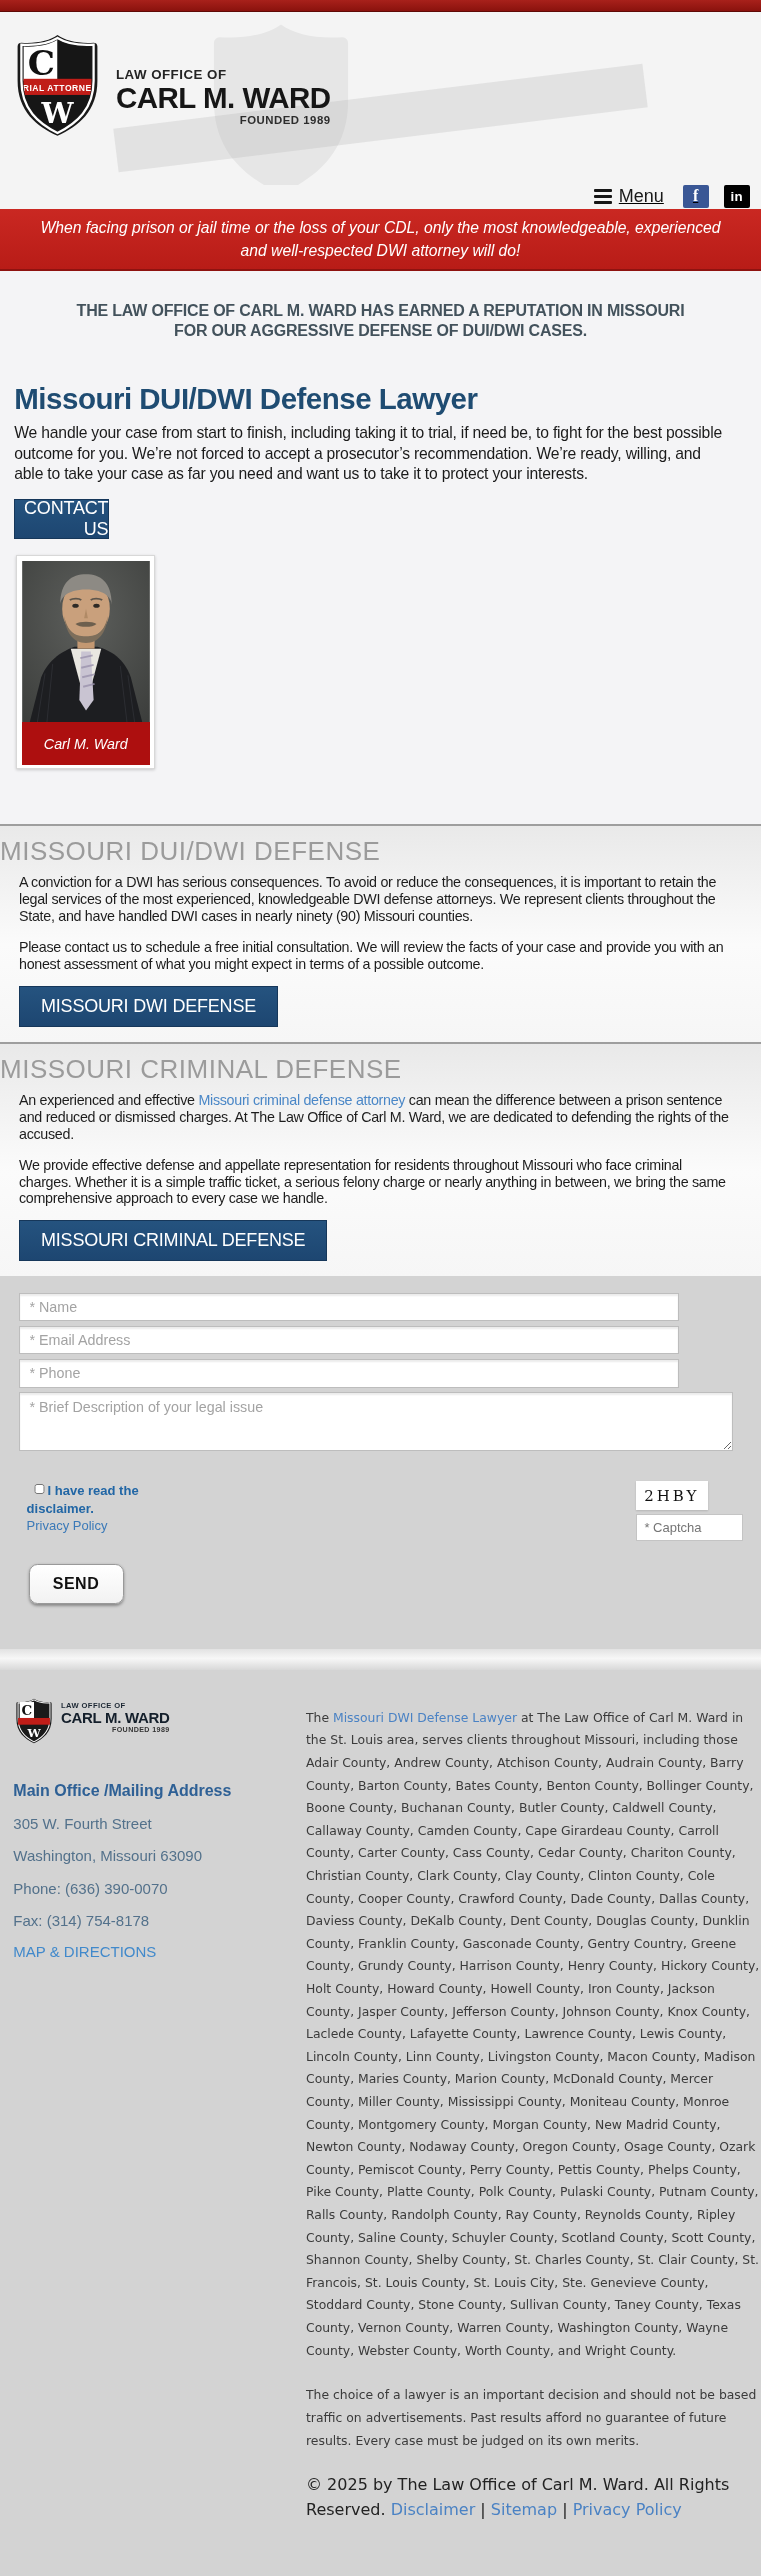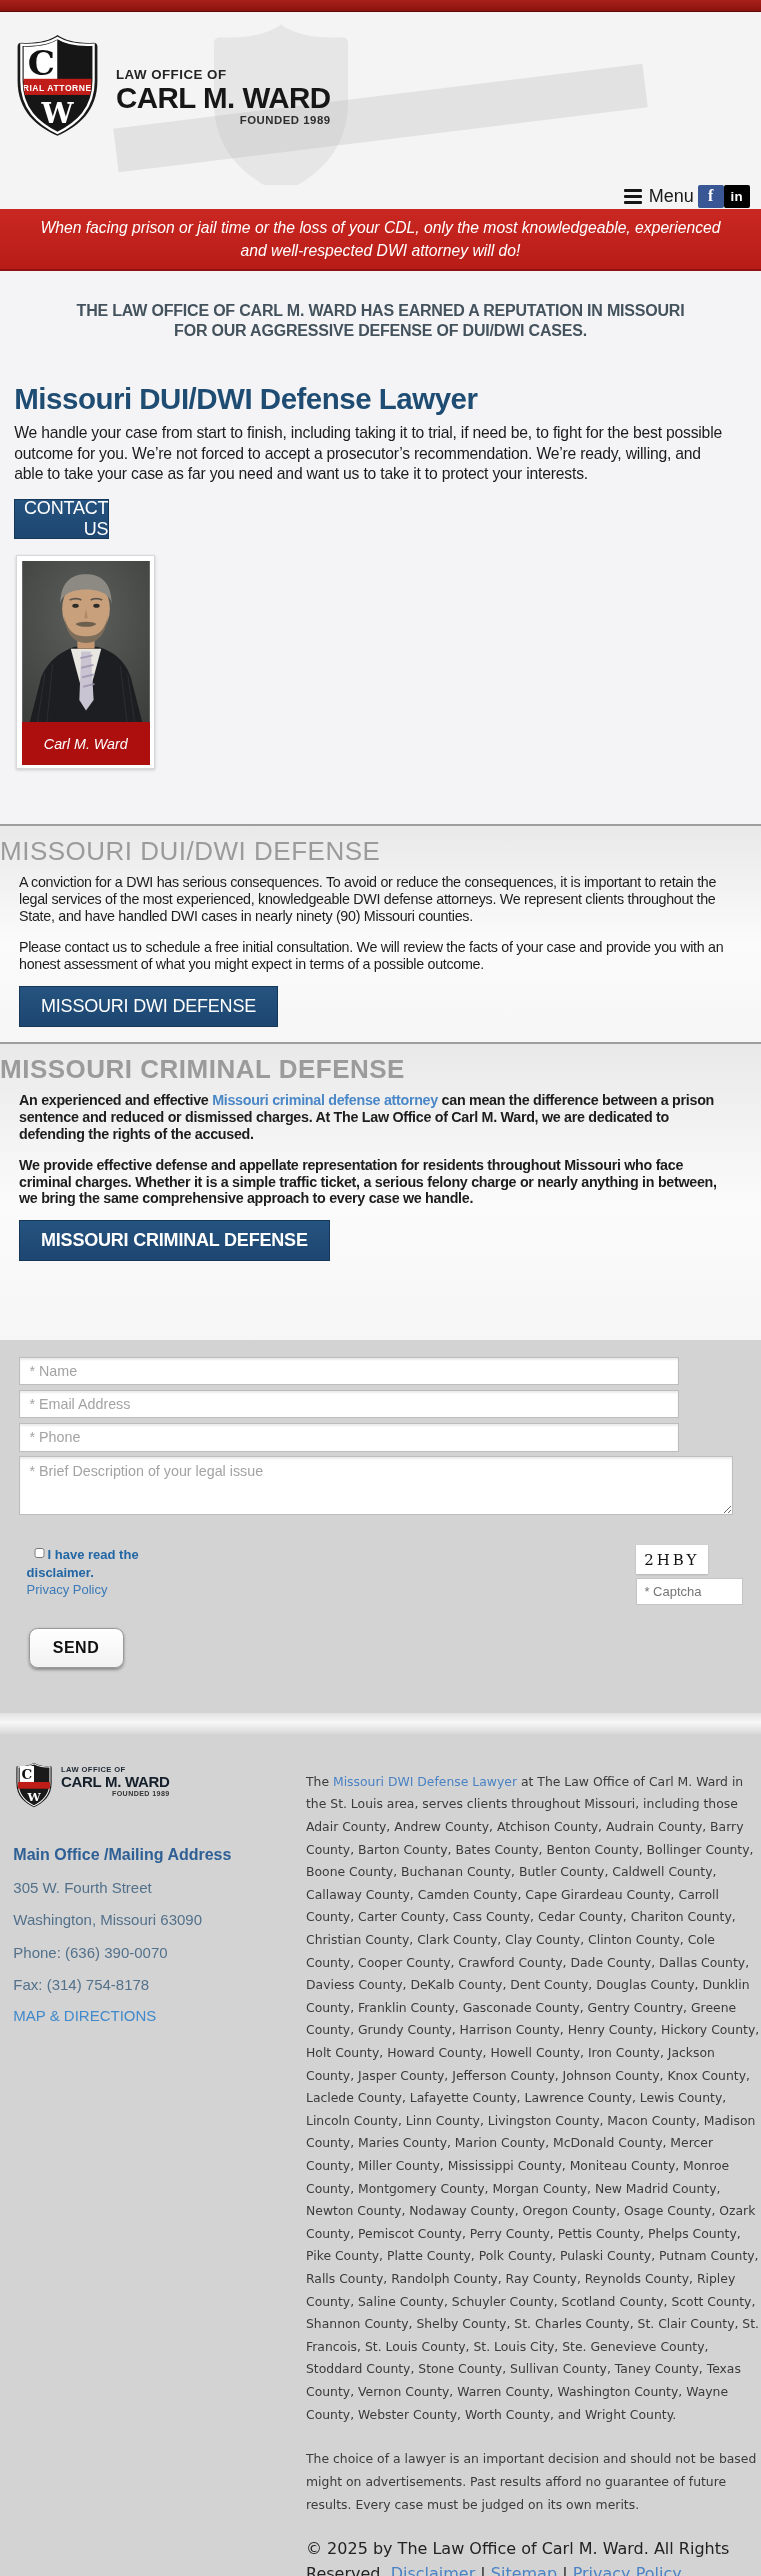--- a/index.html
+++ b/index.html
@@ -20,21 +20,21 @@
   .logo-shield { width:95px; height:107px; }
   .logo-text { margin-left:11.4px; padding-top:36px; }
   .logo-office { font-size:13.3px; font-weight:bold; color:#242424; letter-spacing:0.5px; }
   .logo-name { font-size:29.5px; font-weight:bold; color:#161616; letter-spacing:-0.5px; line-height:32px; }
   .logo-founded { font-size:11.4px; font-weight:bold; color:#2d2d2d; text-align:right; letter-spacing:0.5px; }
   .phone-block { position:absolute; right:42px; top:21px; text-align:right; }
   .phone-main { font-size:31px; font-weight:bold; color:#111; letter-spacing:0.5px; }
   .phone-tf { font-size:16px; font-weight:bold; color:#9a9a9a; margin-top:1.9px; }
 
   
-  .menubar { height:24px; background:#f4f4f4; display:flex; justify-content:flex-end; align-items:center; padding:0 11.4px 1.9px 0; gap:0; }
+  .menubar { height:24px; background:#f4f4f4; display:flex; justify-content:flex-end; align-items:center; padding:0 11.4px 1.9px 0; gap:15px;text-decoration:underline; }
   .menu-toggle { display:flex; align-items:center; gap:6.7px; cursor:pointer; margin-right:3.8px; }
   .hamburger { display:inline-block; }
   .hamburger span { display:block; width:18px; height:2.9px; background:#161616; margin:2.9px 0; border-radius:1px; }
   .menu-label { font-size:18px; color:#191919; }
   .social { width:26px; height:23px; border-radius:1.9px; color:#fff; font-weight:bold; display:flex; align-items:center; justify-content:center; cursor:pointer; }
   .fb { background:#3a5795; font-family:"Liberation Serif", serif; font-size:16px; }
   .li { background:#000000; font-size:13.3px; letter-spacing:0.3px; }
 
   
   .banner { height:62px; background:linear-gradient(180deg,#ca2822,#b81c17); border-bottom:2.9px solid #8e1310;
@@ -53,21 +53,21 @@
   .contact-btn { margin:14.3px 0 0 14.3px; width:95px; height:40px; }
   .photo-card { margin:16px 0 0 16px; width:139px; height:214px; background:#fff; border:1px solid #d8d8d8;
     box-shadow:0 1px 2.9px rgba(0,0,0,.18); padding:4.8px; }
   .photo { width:128px; height:161px; display:block; }
   .photo-caption { width:128px; height:43px; background:#ad0f0f; color:#fff; font-style:italic; font-size:14.3px;
     display:flex; align-items:center; justify-content:center; }
 
   
   .gsection { border-top:2.9px solid #9e9e9e; background:linear-gradient(180deg,#e9e9e9,#fbfbfb 55%,#f6f6f6); overflow:hidden; }
   .sec1 { height:218px; }
-  .sec2 { height:298px;font-weight:bold; }
+  .sec2 { height:234px; }
   .gsection .stitle { margin-top:9.5px; text-align:left; color:#9b9b9b; font-size:26px; letter-spacing:0.5px; }
   .gsection p { margin:7.6px 28.5px 0 19px; color:#1d1d1d; font-size:14.3px; line-height:16.6px; letter-spacing:-0.3px; }
   .gsection p + p { margin-top:15px; }
   .sec-btn { margin:13.3px 0 0 19px; height:41px; padding:0 21px; }
   .inline-link { color:#4a87c7; cursor:pointer; }
 
   
   .formsec { height:373px; background:#d3d3d3; overflow:hidden; padding:11.4px 28.5px 0 19px; }
   .ftitle { text-align:center; color:#8f8f8f; font-size:25px; letter-spacing:0.5px; }
   .field { display:block; width:660px; height:28.5px; margin-top:4.8px; background:#fff; border:1px solid #bdbdbd;
@@ -270,17 +270,17 @@
     <div class="addr-head">Main Office /Mailing Address</div>
     <div class="addr-item">305 W. Fourth Street</div>
     <div class="addr-item">Washington, Missouri 63090</div>
     <div class="addr-item">Phone: (636) 390-0070</div>
     <div class="addr-item">Fax: (314) 754-8178</div>
     <div class="map-link">MAP &amp; DIRECTIONS</div>
   </div>
 
   <div class="fr">
     <p class="about"><span>The </span><a class="f-link">Missouri DWI Defense Lawyer</a><span> at The Law Office of Carl M. Ward in the St. Louis area, serves clients throughout Missouri, including those Adair County, Andrew County, Atchison County, Audrain County, Barry County, Barton County, Bates County, Benton County, Bollinger County, Boone County, Buchanan County, Butler County, Caldwell County, Callaway County, Camden County, Cape Girardeau County, Carroll County, Carter County, Cass County, Cedar County, Chariton County, Christian County, Clark County, Clay County, Clinton County, Cole County, Cooper County, Crawford County, Dade County, Dallas County, Daviess County, DeKalb County, Dent County, Douglas County, Dunklin County, Franklin County, Gasconade County, Gentry Country, Greene County, Grundy County, Harrison County, Henry County, Hickory County, Holt County, Howard County, Howell County, Iron County, Jackson County, Jasper County, Jefferson County, Johnson County, Knox County, Laclede County, Lafayette County, Lawrence County, Lewis County, Lincoln County, Linn County, Livingston County, Macon County, Madison County, Maries County, Marion County, McDonald County, Mercer County, Miller County, Mississippi County, Moniteau County, Monroe County, Montgomery County, Morgan County, New Madrid County, Newton County, Nodaway County, Oregon County, Osage County, Ozark County, Pemiscot County, Perry County, Pettis County, Phelps County, Pike County, Platte County, Polk County, Pulaski County, Putnam County, Ralls County, Randolph County, Ray County, Reynolds County, Ripley County, Saline County, Schuyler County, Scotland County, Scott County, Shannon County, Shelby County, St. Charles County, St. Clair County, St. Francois, St. Louis County, St. Louis City, Ste. Genevieve County, Stoddard County, Stone County, Sullivan County, Taney County, Texas County, Vernon County, Warren County, Washington County, Wayne County, Webster County, Worth County, and Wright County.</span></p>
-    <p class="f-disclaimer">The choice of a lawyer is an important decision and should not be based might on advertisements. Past results afford no guarantee of future results. Every case must be judged on its own merits.</p>
+    <p class="f-disclaimer">The choice of a lawyer is an important decision and should not be based traffic on advertisements. Past results afford no guarantee of future results. Every case must be judged on its own merits.</p>
     <p class="copyright"><span>© 2025 by The Law Office of Carl M. Ward. All Rights Reserved. </span><a class="f-link">Disclaimer</a><span class="sep"> | </span><a class="f-link">Sitemap</a><span class="sep"> | </span><a class="f-link">Privacy Policy</a></p>
   </div>
 </div>
 
 
 </body></html>

